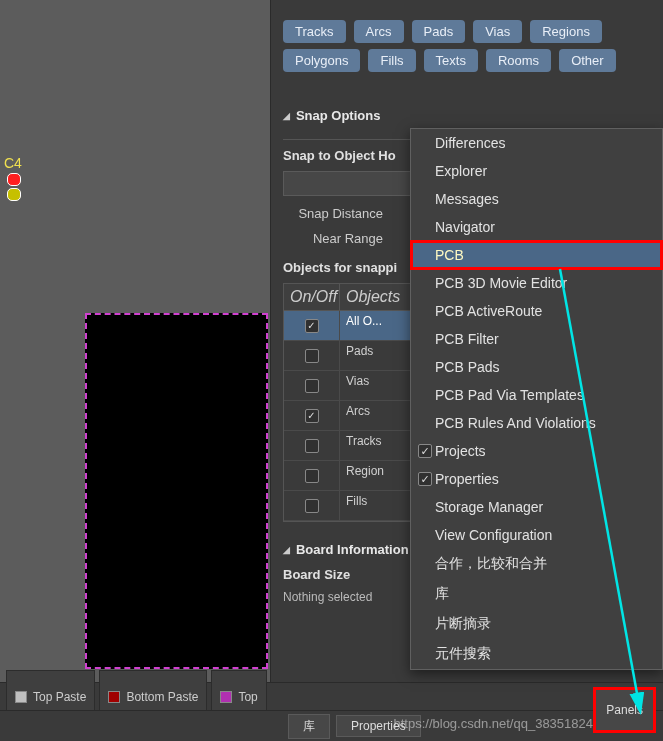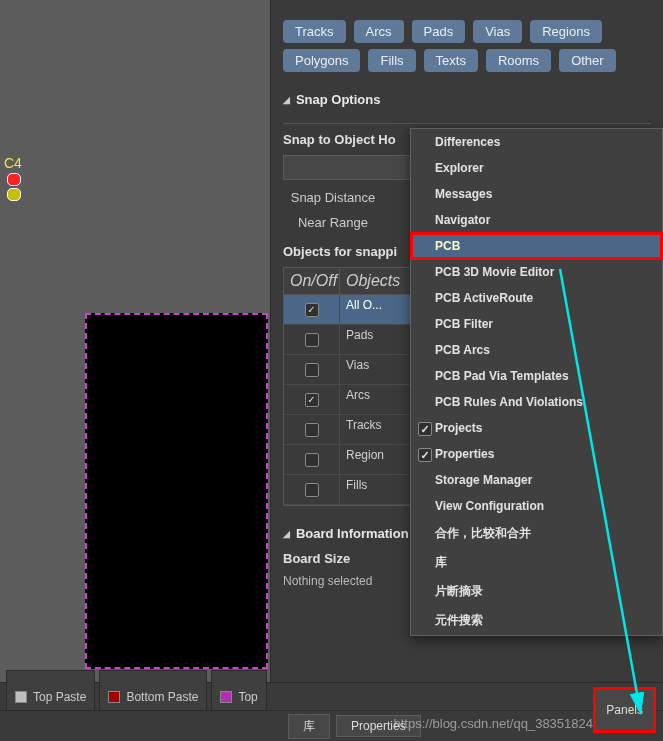--- a/index.html
+++ b/index.html
@@ -10,43 +10,43 @@
   .c4-label { position: absolute; left: 4px; top: 155px; color: #f0e050; font-size: 14px; }
   .c4-pad1 { position: absolute; left: 7px; top: 173px; width: 14px; height: 13px; background: #ff2020; border-radius: 5px; border:1px solid #fff; }
   .c4-pad2 { position: absolute; left: 7px; top: 188px; width: 14px; height: 13px; background: #c6c000; border-radius: 5px; border:1px solid #fff; }
   .board { position: absolute; left: 85px; top: 313px; width: 183px; height: 356px; background: #000; border: 2px dashed #d040d0; }
 
   
   .panel { position: absolute; left: 270px; top: 0; width: 393px; height: 741px; background: #3a3a3a; border-left: 1px solid #2a2a2a; padding: 0 12px; }
   .chip-row { display: flex; gap: 8px; flex-wrap: wrap; margin-top: 6px; }
   .chip-row.first { margin-top: 20px; }
   .chip { background: #5f7a99; color: #e8eef7; padding: 4px 12px; border-radius: 4px; font-size: 13px; border: none; cursor: pointer; }
-  .section-title { margin-top: 20px; color: #e8e8e8; font-weight: bold; font-size: 13px; }
+  .section-title { margin-top: 36px; color: #e8e8e8; font-weight: bold; font-size: 13px; }
   .section-title::before { content: "◢"; font-size: 9px; margin-right: 6px; color: #ccc; position: relative; top: -1px;}
   hr.sep { border: none; border-top: 1px solid #555; margin: 16px 0 8px 0; }
   .sub-title { font-weight: bold; color: #e0e0e0; margin-top: 8px; }
   .all-layers-row { display: flex; margin-top: 8px; }
   .all-layers-btn { flex: 1 1 0; background: #474747; border: 1px solid #5a5a5a; color: #ddd; padding: 4px 0; text-align: center; font-size: 13px; cursor: pointer; }
   .kv-row { display: flex; align-items: center; margin-top: 10px; }
-  .kv-row .k { width: 110px; text-align: center; padding-right: 10px; color: #ccc; font-size: 13px;}
+  .kv-row .k { width: 110px; text-align: right; padding-right: 10px; color: #ccc; font-size: 13px;}
   .obj-table { margin-top: 8px; border: 1px solid #555; width: 140px; }
   .obj-table .hdr { display: flex; background: #3f3f3f; border-bottom: 1px solid #555; }
   .obj-table .hdrcell { padding: 4px 6px; font-size: 16px; color: #ccc; border-right: 1px solid #555; font-style: italic; }
   .obj-table .hdrcell:first-child { width: 56px; }
   .obj-table .hdrcell:last-child { flex: 1; border-right: 0; }
   .obj-table .row { display: flex; border-bottom: 1px solid #4a4a4a; font-size: 12px; height: 30px; }
   .obj-table .row.sel { background: #4a6787; color: #fff; }
   .obj-table .cell1 { width: 56px; display: flex; align-items: center; justify-content: center; border-right: 1px solid #4a4a4a; }
   .obj-table .cell2 { flex: 1; padding: 3px 6px; }
   .chkbox { width: 14px; height: 14px; border: 1px solid #888; background: #303030; border-radius: 2px; display: inline-flex; align-items: center; justify-content: center; font-size: 10px; color: #ddd; cursor: pointer; }
   .chkbox.on::after { content: "✓"; line-height: 1; }
 
   
   .ctx-menu { position: absolute; left: 410px; top: 128px; width: 253px; background: #404040; border: 1px solid #606060; box-shadow: 0 4px 12px rgba(0,0,0,0.5); z-index: 20; }
-  .ctx-item { padding: 6px 24px; color: #e2e2e2; font-size: 12px; cursor: pointer; position: relative; font-weight: bold; }
+  .ctx-item { padding: 6px 24px; color: #e2e2e2; font-size: 14px; cursor: pointer; position: relative; }
   .ctx-item.selected { background: #4a6787; color: #fef9c3; }
   .ctx-item.checked::before { content: "✓"; position: absolute; left: 7px; color: #ddd; font-size: 11px; border:1px solid #888; width:12px; height:12px; line-height:12px; text-align:center; border-radius:2px; top:7px; background:#303030;}
   .ctx-item.hl { outline: 3px solid #ff0000; outline-offset: -2px; }
 
   
   .layer-tabs { position: absolute; left: 0; bottom: 31px; height: 28px; width: 663px; background: #3a3a3a; border-top: 1px solid #2a2a2a; display: flex; align-items: center; padding-left: 6px; gap: 4px; z-index: 3;}
   .layertab { display: flex; align-items: center; gap: 6px; padding: 19px 8px; background: #3f3f3f; border: 1px solid #2c2c2c; color: #ccc; font-size: 12px; cursor: pointer;}
   .swatch { width: 12px; height: 12px; border: 1px solid #888; }
 
   
@@ -159,21 +159,21 @@
 
 <div class="ctx-menu" id="ctxmenu">
     <div class="ctx-item">Differences</div>
     <div class="ctx-item">Explorer</div>
     <div class="ctx-item">Messages</div>
     <div class="ctx-item">Navigator</div>
     <div class="ctx-item selected hl">PCB</div>
     <div class="ctx-item">PCB 3D Movie Editor</div>
     <div class="ctx-item">PCB ActiveRoute</div>
     <div class="ctx-item">PCB Filter</div>
-    <div class="ctx-item">PCB Arcs</div>
+    <div class="ctx-item">PCB Pads</div>
     <div class="ctx-item">PCB Pad Via Templates</div>
     <div class="ctx-item">PCB Rules And Violations</div>
     <div class="ctx-item checked">Projects</div>
     <div class="ctx-item checked">Properties</div>
     <div class="ctx-item">Storage Manager</div>
     <div class="ctx-item">View Configuration</div>
     <div class="ctx-item">合作，比较和合并</div>
     <div class="ctx-item">库</div>
     <div class="ctx-item">片断摘录</div>
     <div class="ctx-item">元件搜索</div>

